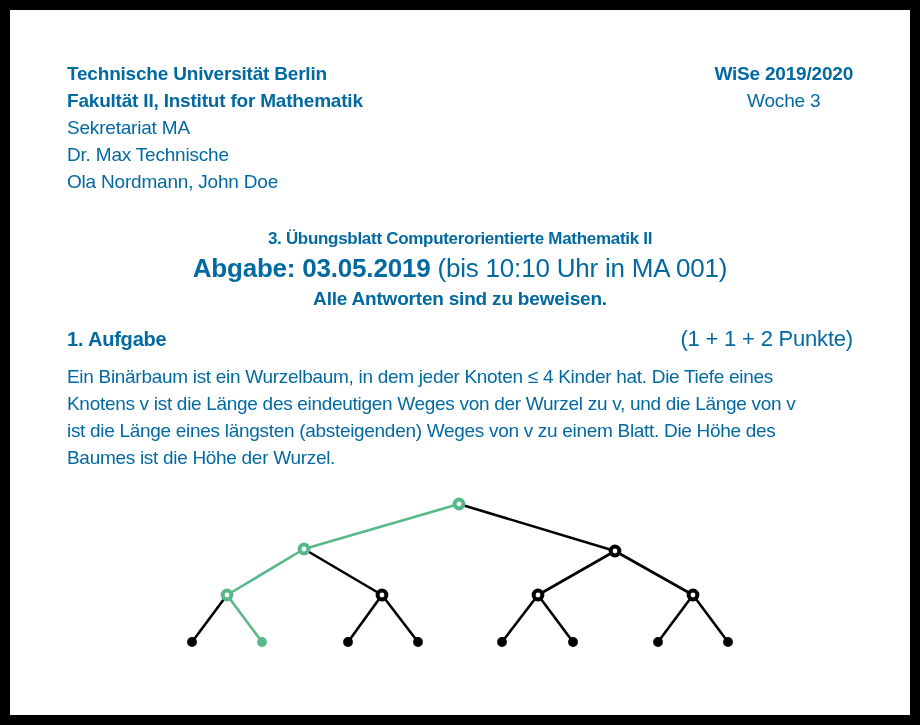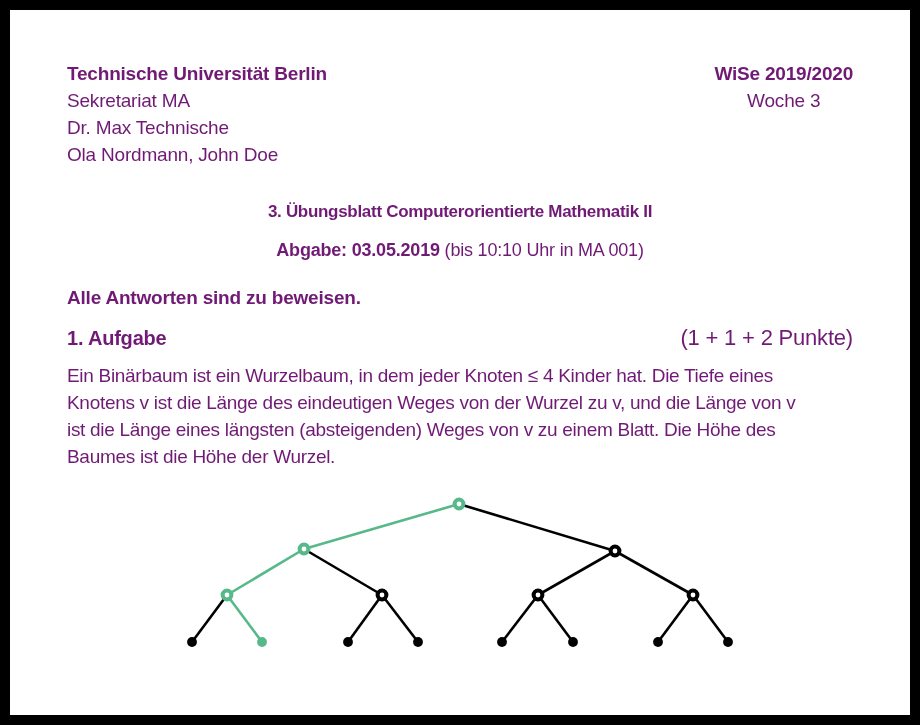--- a/index.html
+++ b/index.html
@@ -3,61 +3,62 @@
 <meta charset="utf-8">
 <style>
   html,body{margin:0;padding:0;background:#ffffff;}
   .page{
     position:relative;
     width:920px;height:725px;
     box-sizing:border-box;
     border:10px solid #000000;
     background:#ffffff;
     font-family:"Liberation Sans","DejaVu Sans",sans-serif;
-    color:#701a75;
+    color:#0369a1;
     overflow:hidden;
     letter-spacing:-0.2px;
   }
   .content{padding:0 57px;}
   .b{font-weight:bold;}
   .it{}
   .hdr{
     display:flex;justify-content:space-between;
     margin-top:50px;
     font-size:19px;line-height:27px;
   }
   .hdr-right{text-align:center;}
   .title{
     text-align:center;
     font-size:17px;font-weight:bold;line-height:30px;
     margin-top:29px;
     letter-spacing:-0.3px;
   }
-  .deadline{text-align:center;font-size:18px;line-height:27px;margin-top:10px;}
-  .note{font-size:19px;font-weight:bold;line-height:27px;margin-top:20px;}
+  .deadline{text-align:center;font-size:26px;line-height:27px;margin-top:1px;}
+  .note{text-align:center;font-size:19px;font-weight:bold;line-height:27px;margin-top:3px;}
   .exrow{
     display:flex;justify-content:space-between;align-items:baseline;
     margin-top:13px;line-height:27px;text-align:right;
   }
   .exhead{font-size:20px;font-weight:bold;}
   .points{font-size:22px;}
   .para{margin-top:10px;font-size:19px;line-height:27px;letter-spacing:-0.3px;}
   .para .line{white-space:nowrap;}
   .tree-wrap{position:absolute;left:0;top:0;width:900px;height:705px;pointer-events:none;}
   svg.tree{display:block;width:900px;height:705px;}
 </style>
 </head>
 <body>
 
 <div class="page">
   <div class="content">
 
     <div class="hdr">
       <div class="hdr-left">
         <div class="b">Technische Universität Berlin</div>
+        <div class="b">Fakultät II, Institut for Mathematik</div>
         <div>Sekretariat MA</div>
         <div>Dr. Max Technische</div>
         <div>Ola Nordmann, John Doe</div>
       </div>
       <div class="hdr-right">
         <div class="b">WiSe 2019/2020</div>
         <div>Woche 3</div>
       </div>
     </div>
 

